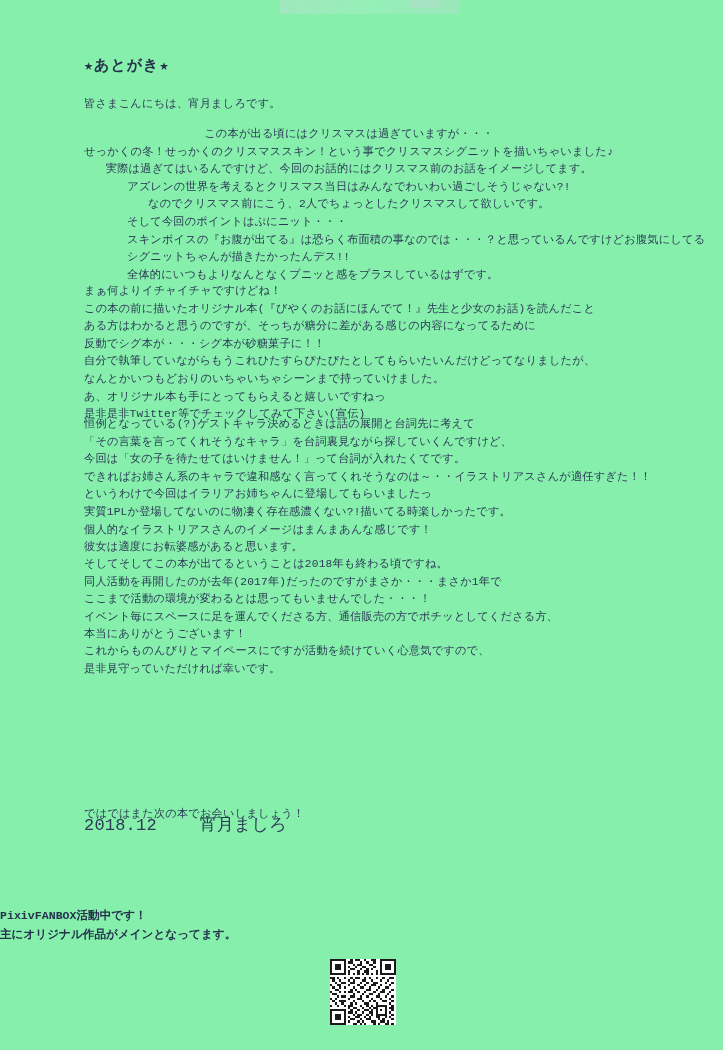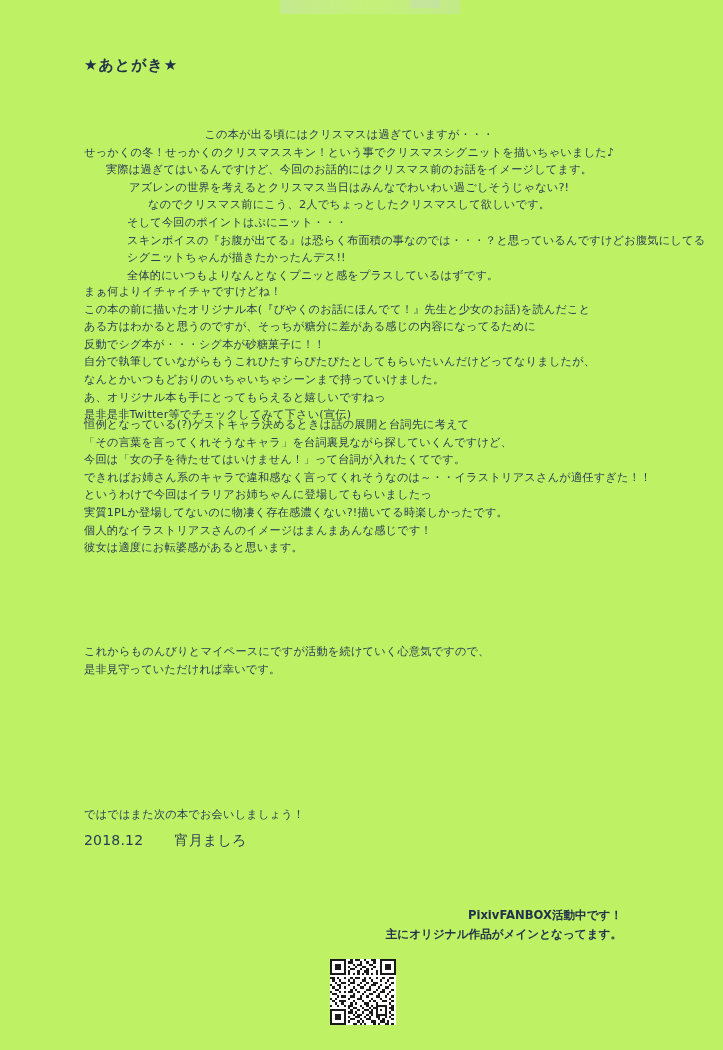--- a/index.html
+++ b/index.html
@@ -13,21 +13,22 @@
     position: relative;
     overflow: hidden;
     font-family: "DejaVu Sans", "Liberation Sans", sans-serif;
     color: #2e3a52;
   }
   .page {
     position: absolute;
     top: 0; left: 0;
     width: 723px;
     height: 1050px;
-    background: #bef264;
+    background: #86efac;
+    font-family: Liberation Mono, monospace;
   }
   
   .top-artifact {
     position: absolute;
     top: 0;
     left: 280px;
     width: 180px;
     height: 14px;
     background: linear-gradient(to right, rgba(210,215,225,0.35), rgba(235,238,243,0.15), rgba(205,212,224,0.3));
   }
@@ -66,32 +67,32 @@
   #para4 { top: 283px; }
   #para5 { top: 416px; }
   #para6 { top: 556px; }
   #para7 { top: 643px; }
   #para8 { top: 696px; }
   #para9 { top: 766px; margin-top: 40px; }
 
   .sign {
     position: absolute;
     left: 84px;
-    top: 832px;
-    font-size: 14px;
+    top: 813px;
+    font-size: 17px;
     color: #2b3a55;
     letter-spacing: 0.2px;
   }
   .sign .sep { display: inline-block; width: 22px; }
 
   .footer {
     position: absolute;
     left: 0;
     width: 622px;
-    text-align: right;
+    text-align: left;
     font-size: 11.6px;
     font-weight: bold;
     color: #24324c;
     line-height: 19px;
   }
   #footer-line1 { top: 906px; }
   #footer-line2 { top: 925px; }
 
   .qr-wrap {
     position: absolute;
@@ -110,20 +111,21 @@
 </head>
 <body>
 
 <div class="page">
 
   <div class="top-artifact"></div>
   <div class="top-artifact2"></div>
 
   <div class="heading">★あとがき★</div>
 
+  <div class="body-block" id="para1">皆さまこんにちは、宵月ましろです。</div>
   <div class="body-block" id="para2">この本が出る頃にはクリスマスは過ぎていますが・・・
 せっかくの冬！せっかくのクリスマススキン！という事でクリスマスシグニットを描いちゃいました♪
 実際は過ぎてはいるんですけど、今回のお話的にはクリスマス前のお話をイメージしてます。
 アズレンの世界を考えるとクリスマス当日はみんなでわいわい過ごしそうじゃない?!
 なのでクリスマス前にこう、2人でちょっとしたクリスマスして欲しいです。</div>
   <div class="body-block" id="para3">そして今回のポイントはぷにニット・・・
 スキンボイスの『お腹が出てる』は恐らく布面積の事なのでは・・・？と思っているんですけどお腹気にしてる
 シグニットちゃんが描きたかったんデス!!
 全体的にいつもよりなんとなくプニッと感をプラスしているはずです。</div>
   <div class="body-block" id="para4">まぁ何よりイチャイチャですけどね！
@@ -135,20 +137,25 @@
 あ、オリジナル本も手にとってもらえると嬉しいですねっ
 是非是非Twitter等でチェックしてみて下さい(宣伝)</div>
   <div class="body-block" id="para5">恒例となっている(?)ゲストキャラ決めるときは話の展開と台詞先に考えて
 「その言葉を言ってくれそうなキャラ」を台詞裏見ながら探していくんですけど、
 今回は「女の子を待たせてはいけません！」って台詞が入れたくてです。
 できればお姉さん系のキャラで違和感なく言ってくれそうなのは～・・イラストリアスさんが適任すぎた！！
 というわけで今回はイラリアお姉ちゃんに登場してもらいましたっ
 実質1PLか登場してないのに物凄く存在感濃くない?!描いてる時楽しかったです。
 個人的なイラストリアスさんのイメージはまんまあんな感じです！
 彼女は適度にお転婆感があると思います。</div>
+  <div class="body-block" id="para6">そしてそしてこの本が出てるということは2018年も終わる頃ですね。
+同人活動を再開したのが去年(2017年)だったのですがまさか・・・まさか1年で
+ここまで活動の環境が変わるとは思ってもいませんでした・・・！
+イベント毎にスペースに足を運んでくださる方、通信販売の方でポチッとしてくださる方、
+本当にありがとうございます！</div>
   <div class="body-block" id="para7">これからものんびりとマイペースにですが活動を続けていく心意気ですので、
 是非見守っていただければ幸いです。</div>
   <div class="body-block" id="para9">ではではまた次の本でお会いしましょう！</div>
 
   <div class="sign">
     <span>2018.12</span>
     <span class="sep"></span>
     <span>宵月ましろ</span>
   </div>
 

